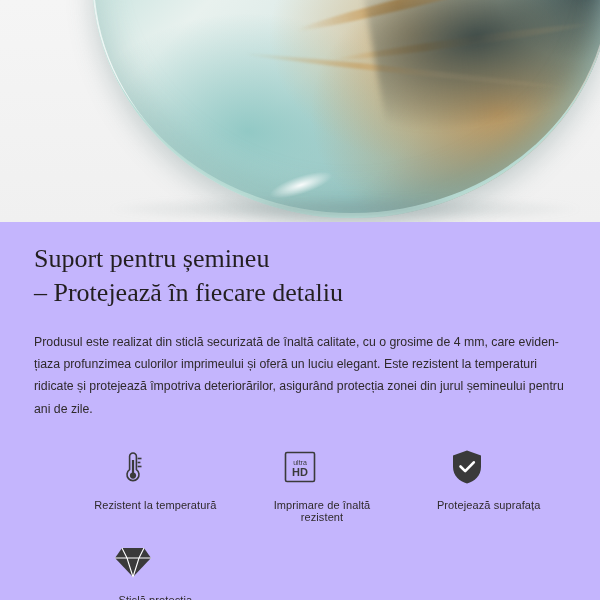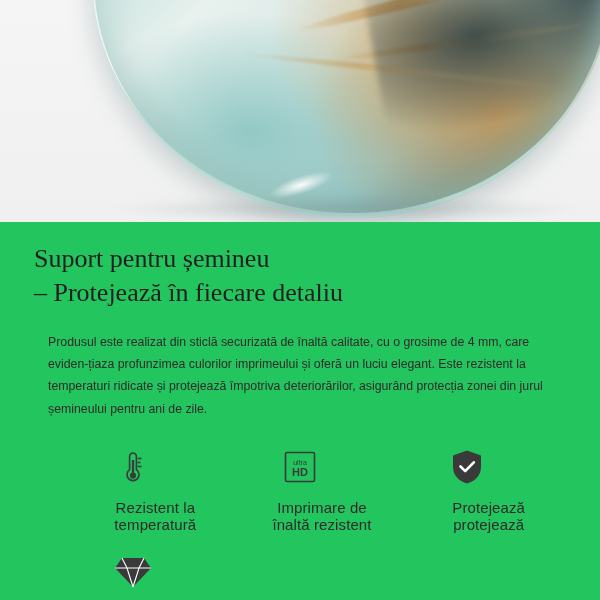--- a/index.html
+++ b/index.html
@@ -10,21 +10,21 @@
     width: 600px;
     height: 600px;
     background: #ffffff;
     font-family: "Liberation Sans", sans-serif;
     overflow: hidden;
   }
   .page {
     position: relative;
     width: 600px;
     height: 600px;
-    background: #22c55e;
+    background: #c4b5fd;
     overflow: hidden;
   }
 
   
   .hero {
     position: relative;
     width: 600px;
     height: 222px;
     overflow: hidden;
     background: #f2f2f2;
@@ -127,21 +127,21 @@
   }
   .headline .line {
     display: block;
     white-space: pre;
   }
   .body-copy {
     font-family: "Liberation Sans", sans-serif;
     font-size: 12.3px;
     line-height: 1.82;
     color: #2f2a2b;
-    margin: 14px;
+    margin: 0;
     max-width: 540px;
   }
 
   
   .features {
     margin-top: 24px;
     display: grid;
     grid-template-columns: repeat(3, 1fr);
     row-gap: 16px;
     padding: 0 16px;
@@ -154,21 +154,21 @@
   }
   .feature-icon {
     width: 46px;
     height: 46px;
     display: flex;
     align-items: center;
     justify-content: center;
     margin-bottom: 9px;
   }
   .feature-label {
-    font-size: 15px;
+    font-size: 11px;
     color: #2f2a2b;
     letter-spacing: .1px;
     padding-left: 44px;
   }
   svg { display: block; }
 </style>
 </head>
 <body>
 
 <div class="page">
@@ -221,21 +221,21 @@
         <span class="feature-label">Imprimare de înaltă rezistent</span>
       </div>
 
       <div class="feature">
         <span class="feature-icon">
           <svg width="36" height="40" viewBox="0 0 36 40">
             <path d="M18 3.5 L32 8.5 V20 C32 28.5 25.5 34.5 18 36.5 C10.5 34.5 4 28.5 4 20 V8.5 Z" fill="#3a3a3a"></path>
             <path d="M11.5 19.5 L16.2 24.2 L24.8 15.3" fill="none" stroke="#ffffff" stroke-width="2.6" stroke-linecap="round" stroke-linejoin="round"></path>
           </svg>
         </span>
-        <span class="feature-label">Protejează protejează</span>
+        <span class="feature-label">Protejează suprafața</span>
       </div>
 
       <div class="feature">
         <span class="feature-icon">
           <svg width="40" height="36" viewBox="0 0 40 36">
             <path d="M9 4 H31 L38 14 L20 33 L2 14 Z" fill="#3a3a3a"></path>
             <path d="M2 14 H38 M9 4 L14 14 L20 33 M31 4 L26 14 L20 33" fill="none" stroke="#ffffff" stroke-width="1.1"></path>
           </svg>
         </span>
         <span class="feature-label">Sticlă protecția</span>

